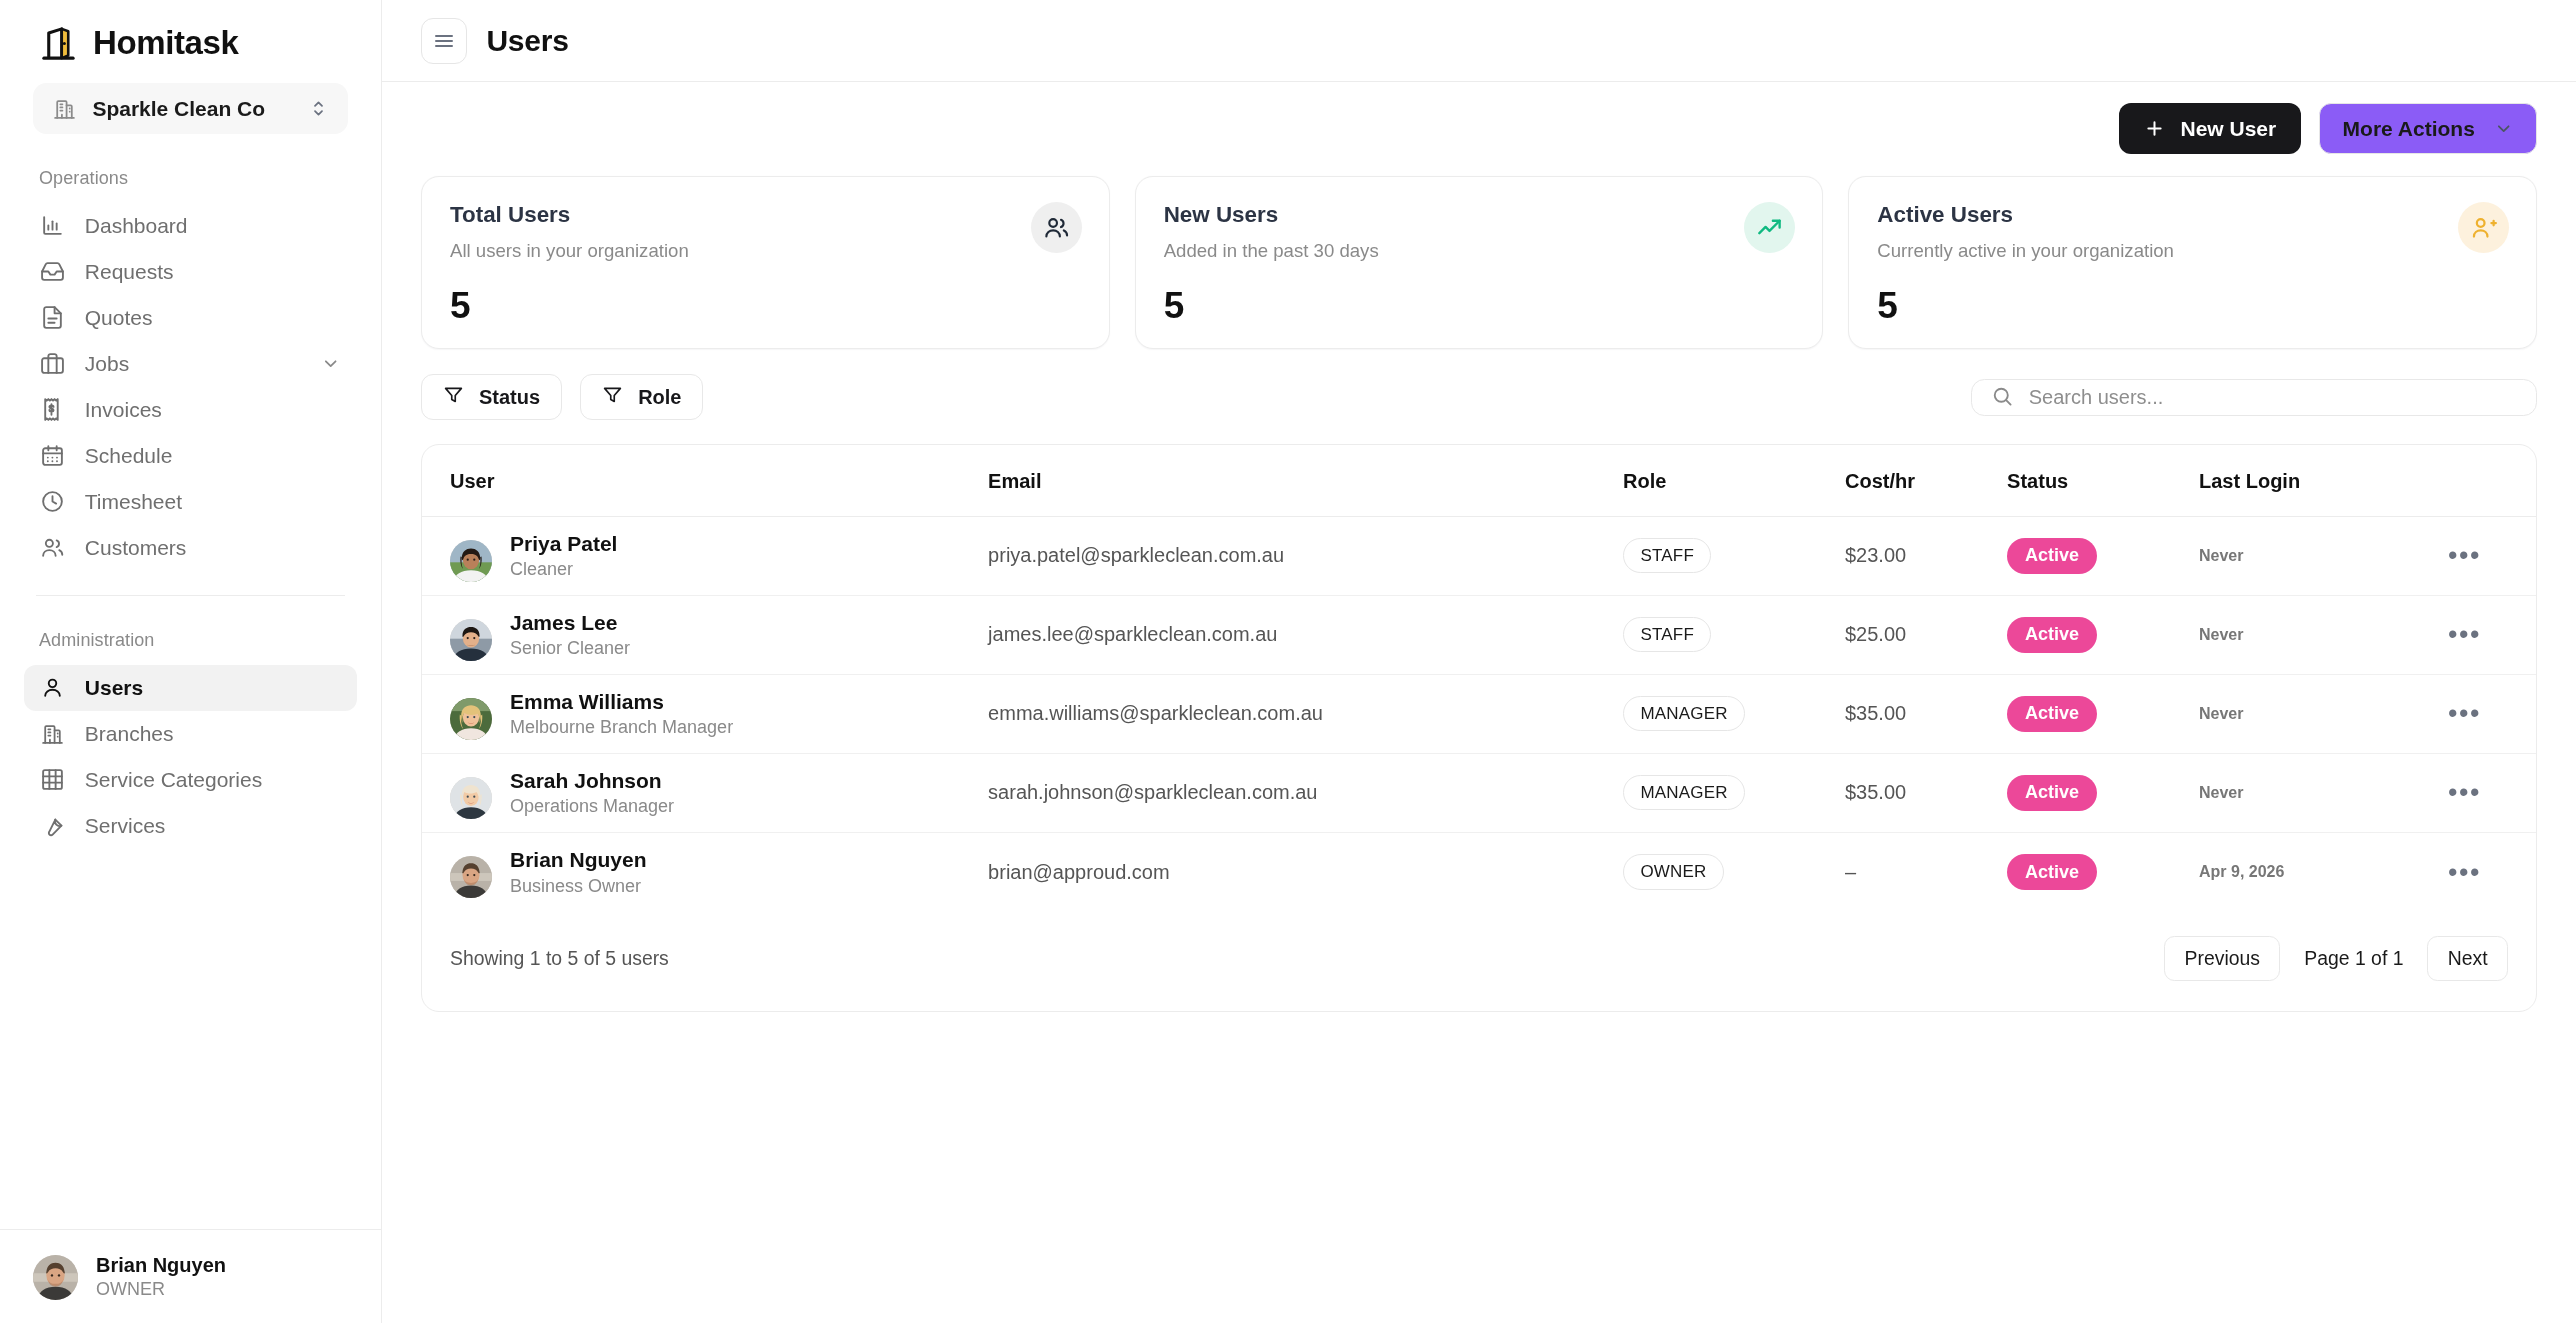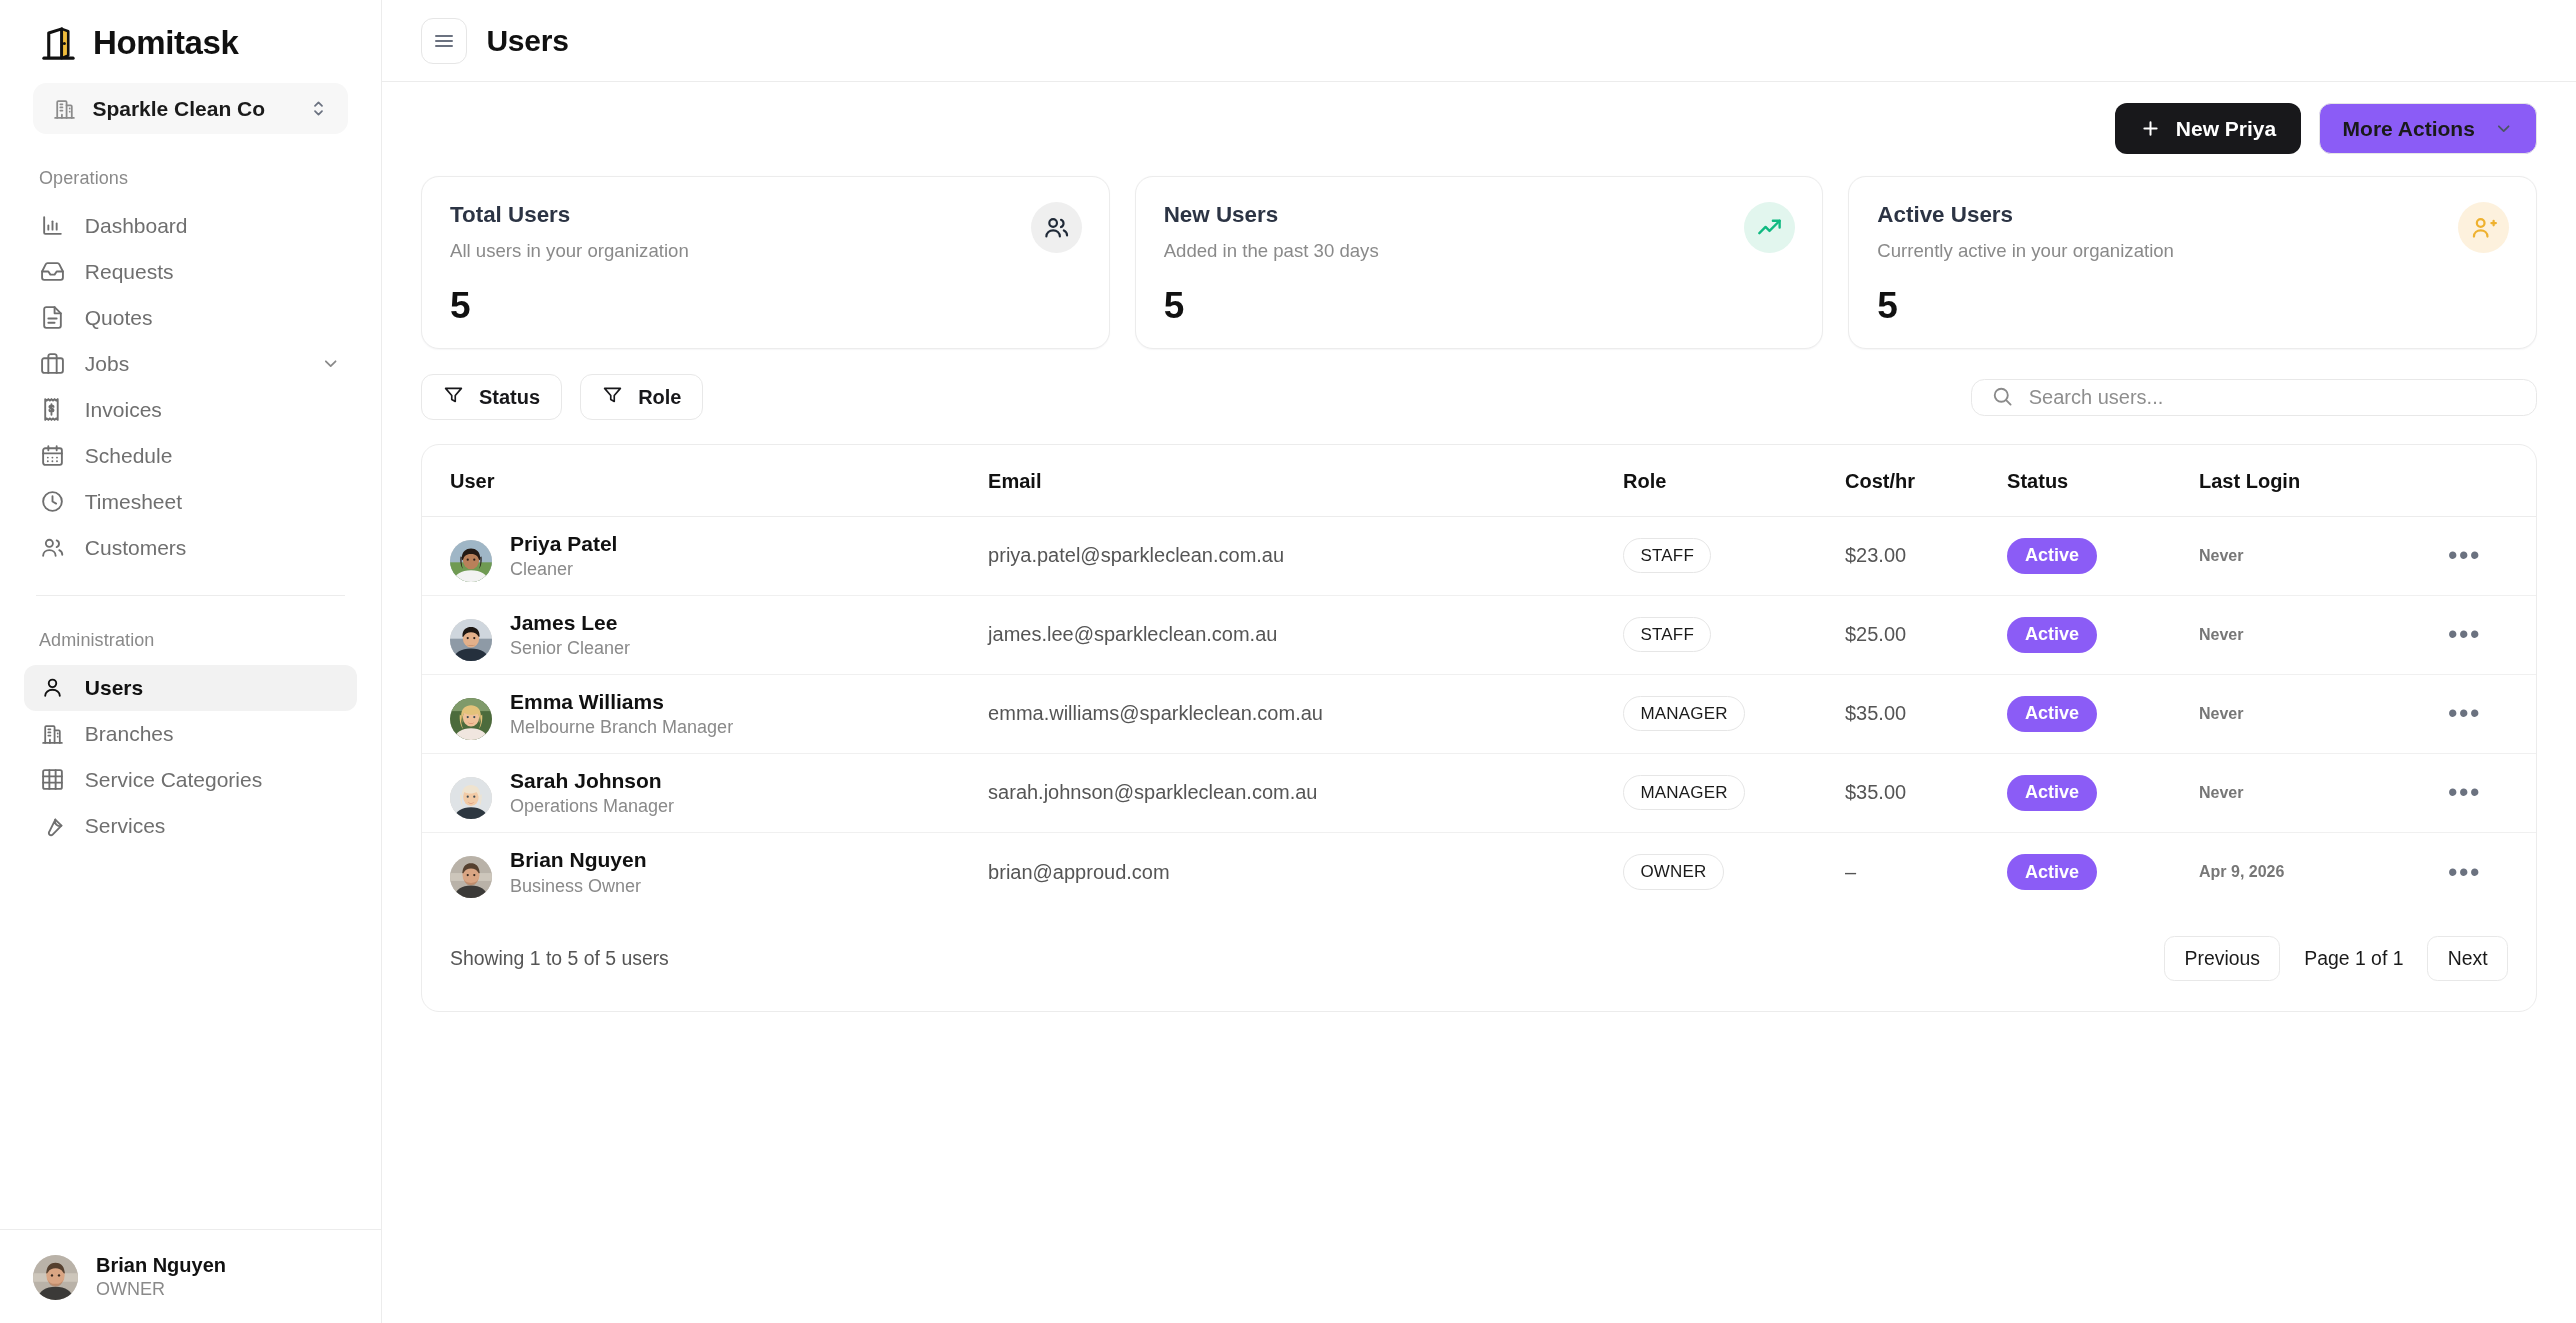--- a/index.html
+++ b/index.html
@@ -177,21 +177,21 @@
   .email-txt { font-size: 20px; color: #555555; }
   .role-badge {
     display: inline-flex; align-items: center; justify-content: center;
     border: 1.5px solid #e6e6e6; border-radius: 745px;
     font-size: 17px; font-weight: 400; color: #1a1a1a;
     padding: 6.7px 16.4px; letter-spacing: 0.2px;
   }
   .cost-txt { font-size: 20px; color: #555555; }
   .status-badge {
     display: inline-flex; align-items: center; justify-content: center;
-    background: #8b5cf6; color: #ffffff; border-radius: 745px;
+    background: #ec4899; color: #ffffff; border-radius: 745px;
     font-size: 18px; font-weight: 600; padding: 7.5px 18px;
   }
   .login-txt { font-size: 16px; color: #777777; font-weight: bold; }
   .dots { font-size: 27px; color: #6b7280; cursor: pointer; letter-spacing: 1.5px; line-height: 1; }
 
   .table-footer {
     display: flex; align-items: center; padding: 25px 28px 30px 28px;
   }
   .showing-txt { font-size: 19.4px; color: #555555; }
   .pager { margin-left: auto; display: flex; align-items: center; gap: 7.5px; }
@@ -417,21 +417,21 @@
 
     <div class="content">
 
       <div class="action-row">
         <button class="btn-primary">
           <span class="plus">
             <svg viewBox="0 0 24 24" fill="none" stroke="currentColor" stroke-width="2.3" stroke-linecap="round">
                 <path d="M12 5v14M5 12h14"></path>
               </svg>
           </span>
-          <span>New Priya</span>
+          <span>New User</span>
         </button>
         <button class="btn-secondary">
           <span>More Actions</span>
           <span class="chev">
             <svg viewBox="0 0 24 24" fill="none" stroke="currentColor" stroke-width="2.2" stroke-linecap="round" stroke-linejoin="round">
                 <path d="M6 9l6 6 6-6"></path>
               </svg>
           </span>
         </button>
       </div>

